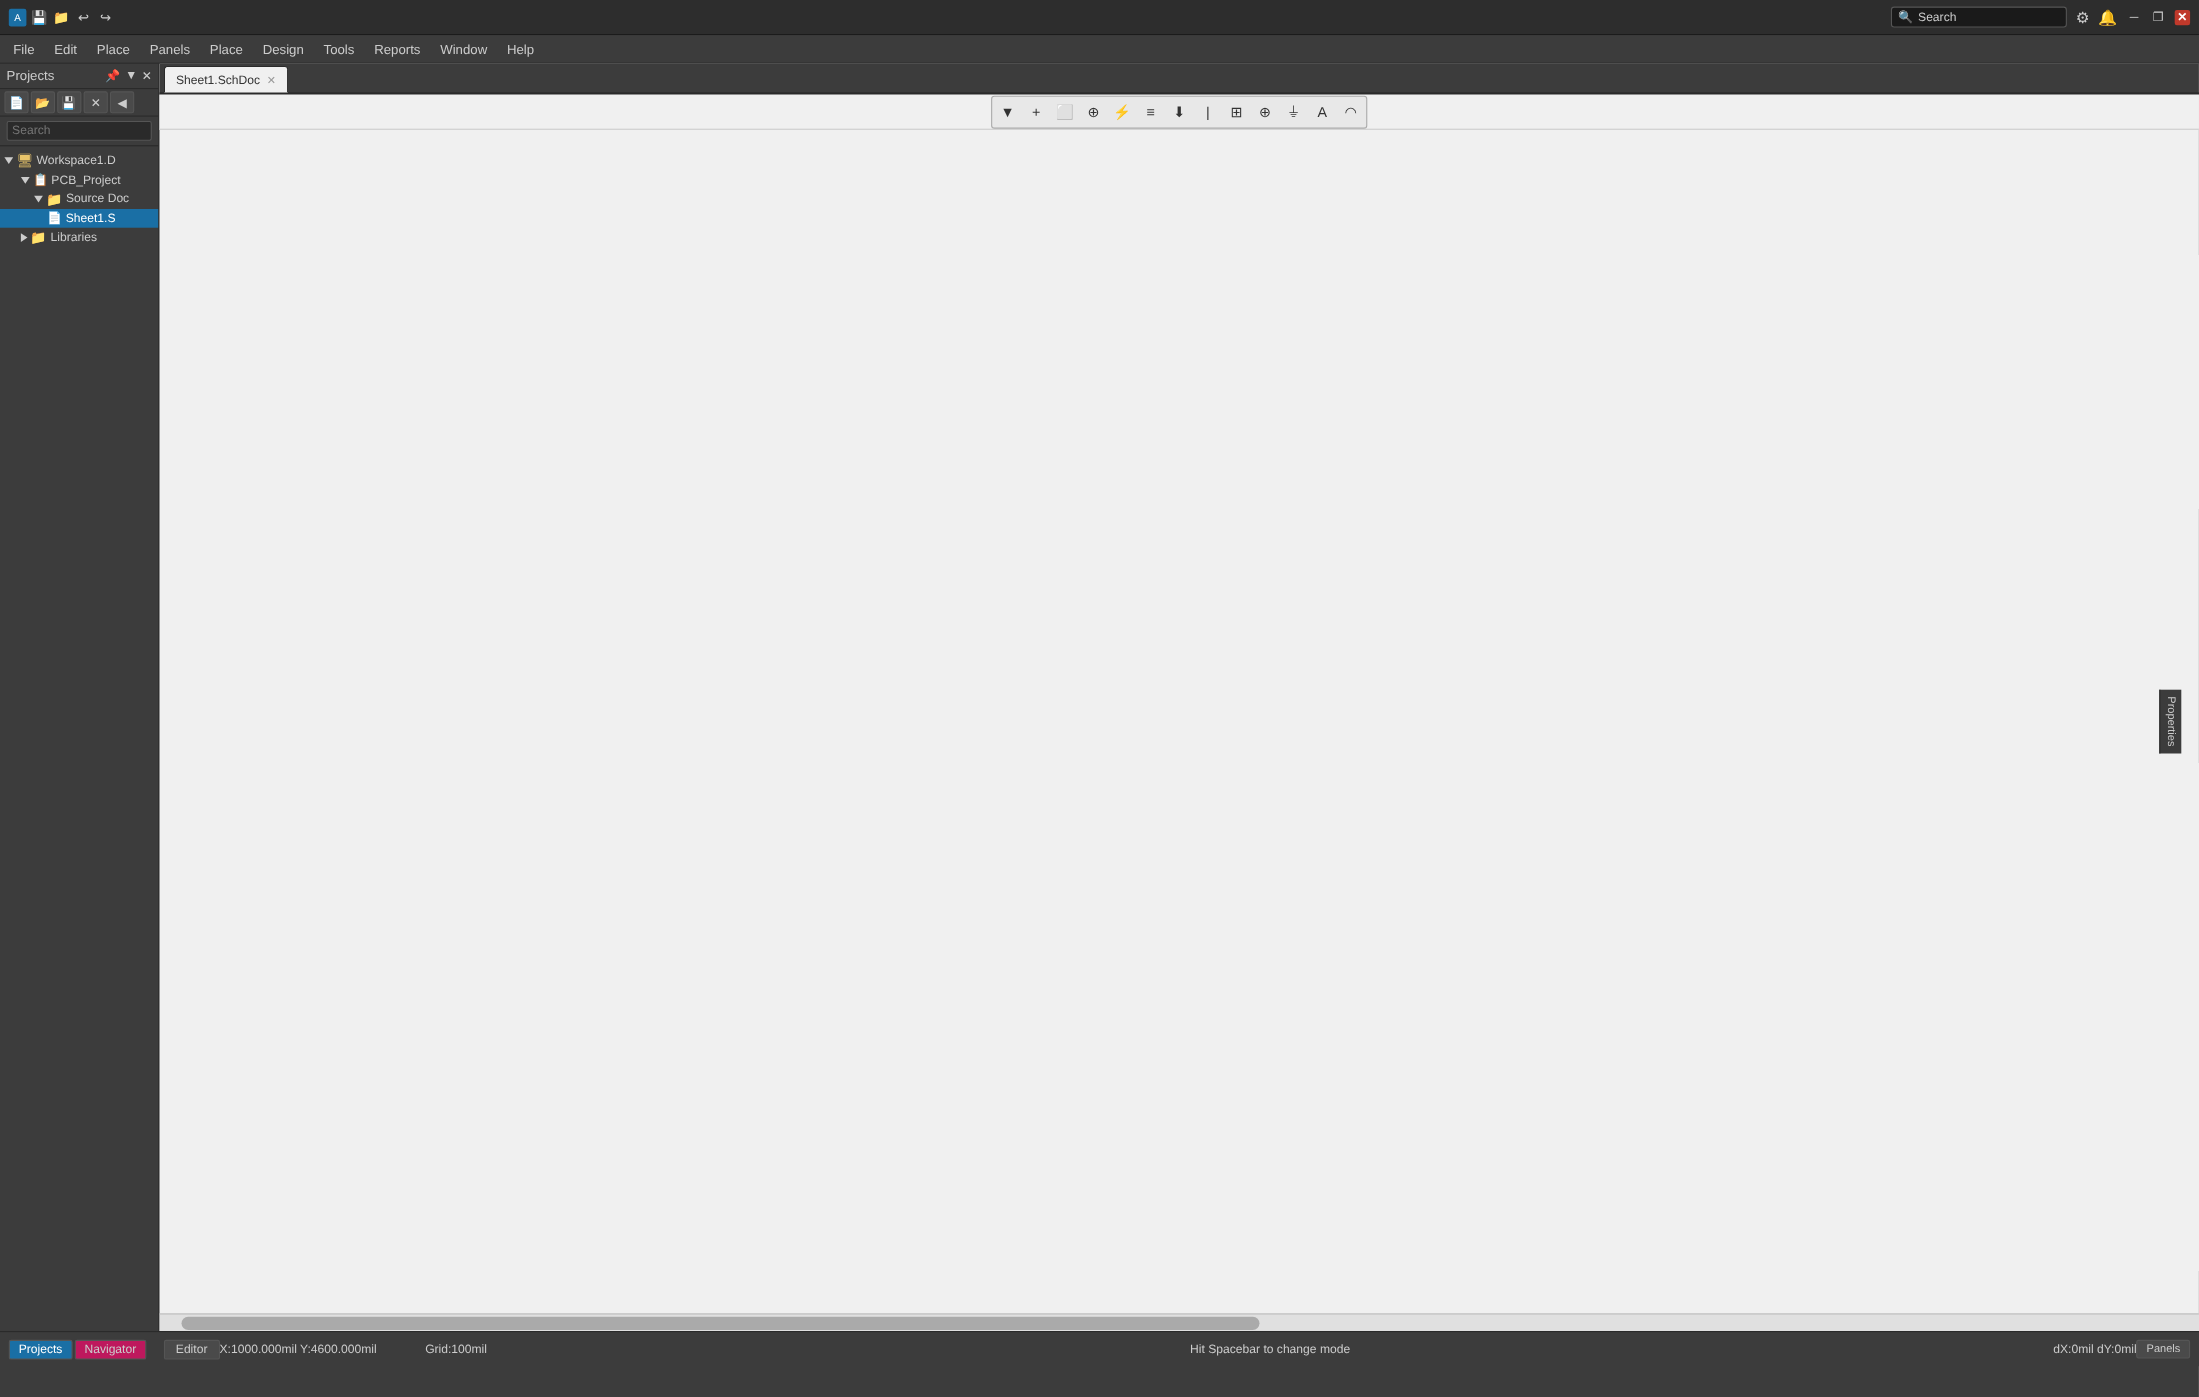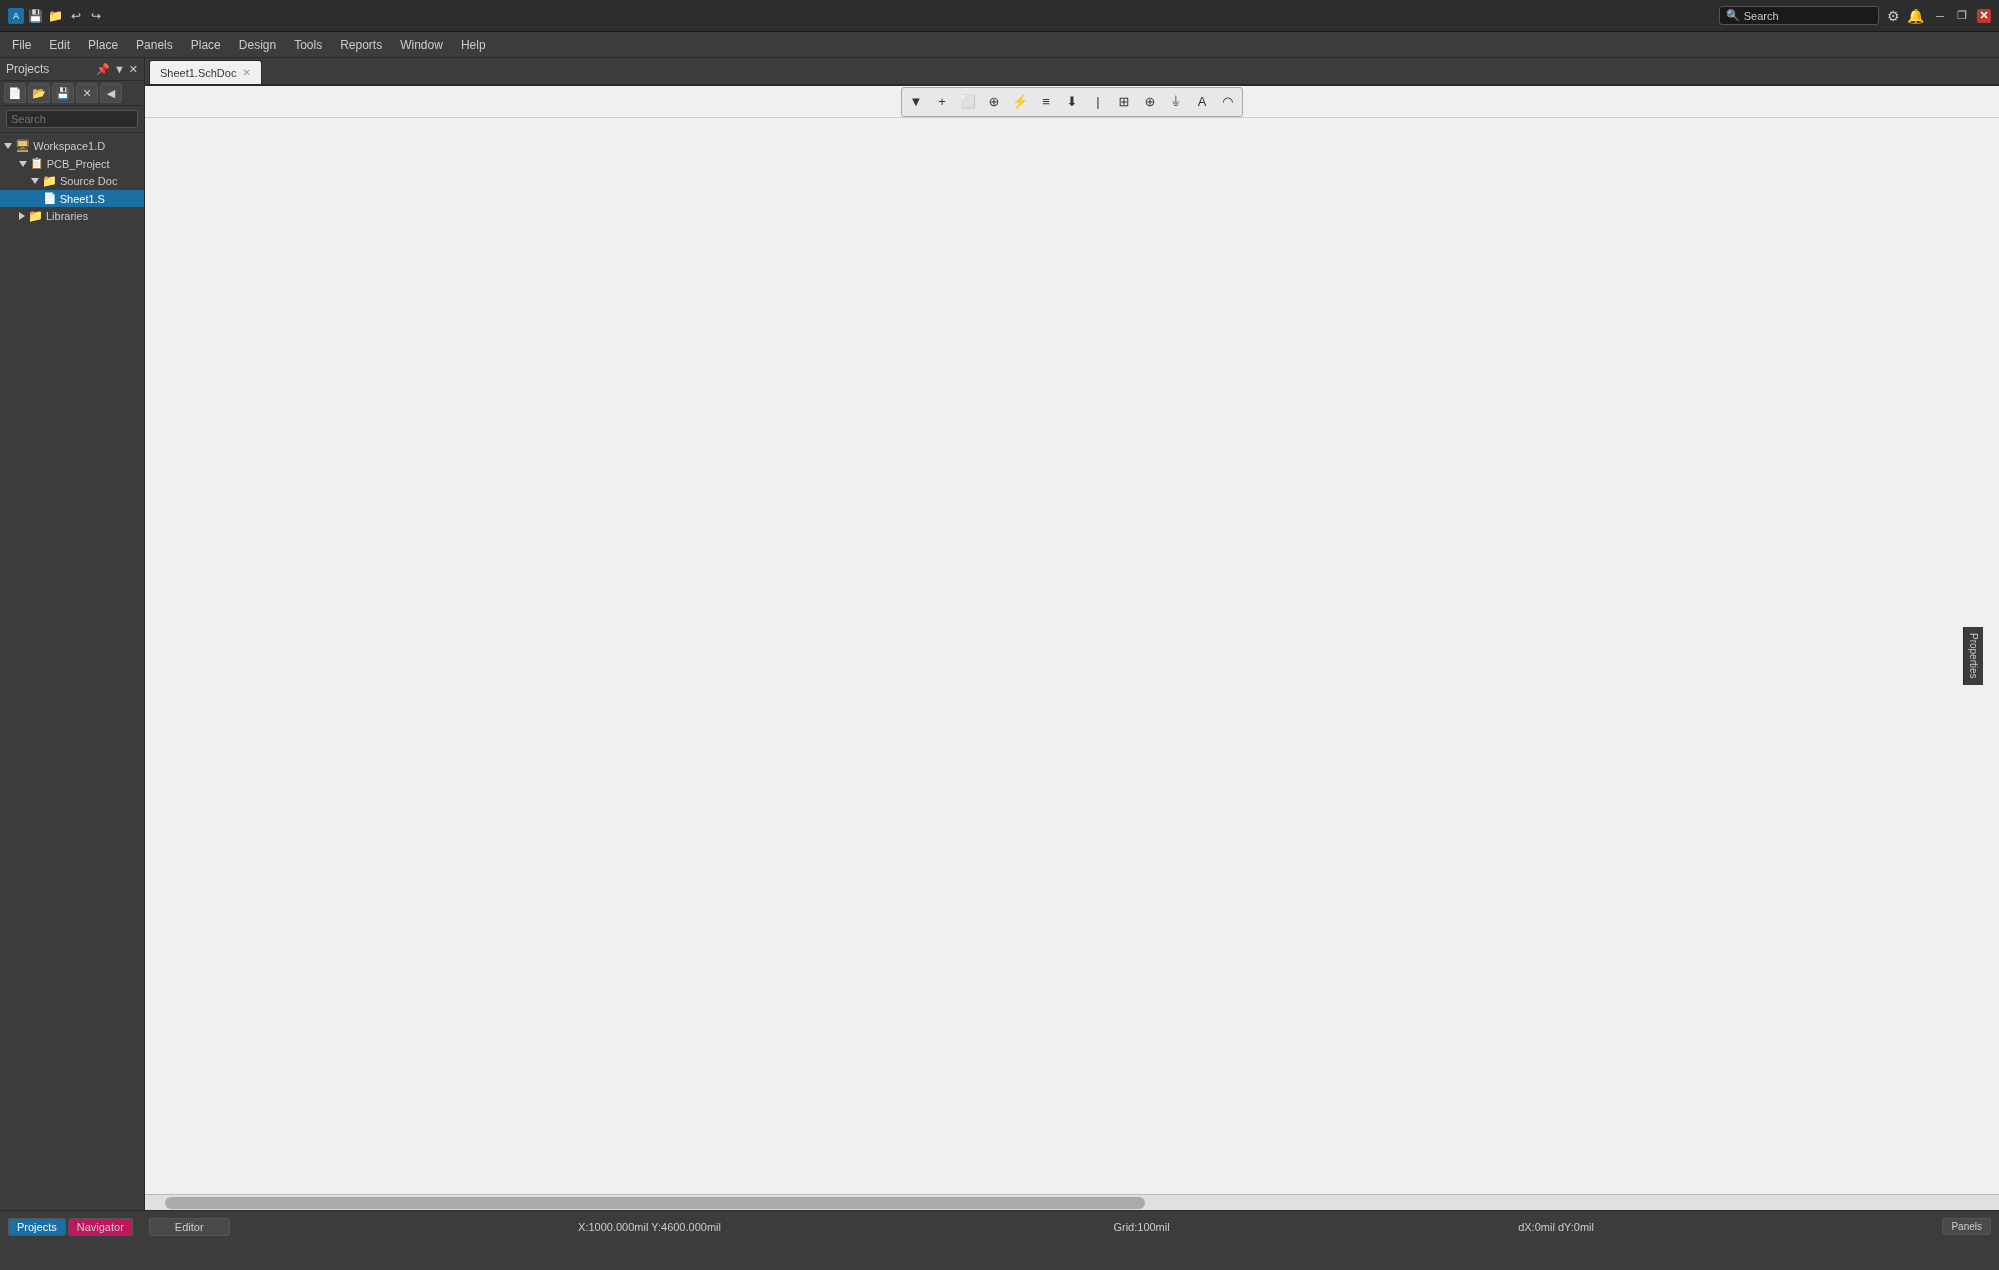--- a/index.html
+++ b/index.html
@@ -612,19 +612,20 @@
     </div>
   </div>
 </div>
 
 <div id="bottom-bar">
   <div id="bottom-left">
     <div id="bottom-tabs">
       <div class="bottom-tab active">Projects</div>
       <div class="bottom-tab">Navigator</div>
     </div>
-    <div style="padding:2px 25px;background:#4a4a4a;border:1px solid #555;border-radius:2px;cursor:pointer;font-size:11px;color:#ccc;">Editor</div>
+    <div style="padding:2px 10px;background:#4a4a4a;border:1px solid #555;border-radius:2px;cursor:pointer;font-size:11px;color:#ccc;">Editor</div>
   </div>
   <div style="font-size:11px;">X:1000.000mil Y:4600.000mil</div>
   <div style="font-size:11px;padding-left:44px;">Grid:100mil</div>
+  <div style="font-size:11px;flex:1;text-align:center;">Hit Spacebar to change mode</div>
   <div style="font-size:11px;text-align:center;">dX:0mil dY:0mil</div>
   <div style="padding:2px 8px;background:#4a4a4a;border:1px solid #555;border-radius:2px;cursor:pointer;font-size:10px;color:#ccc;">Panels</div>
 </div>
 
 </body></html>

